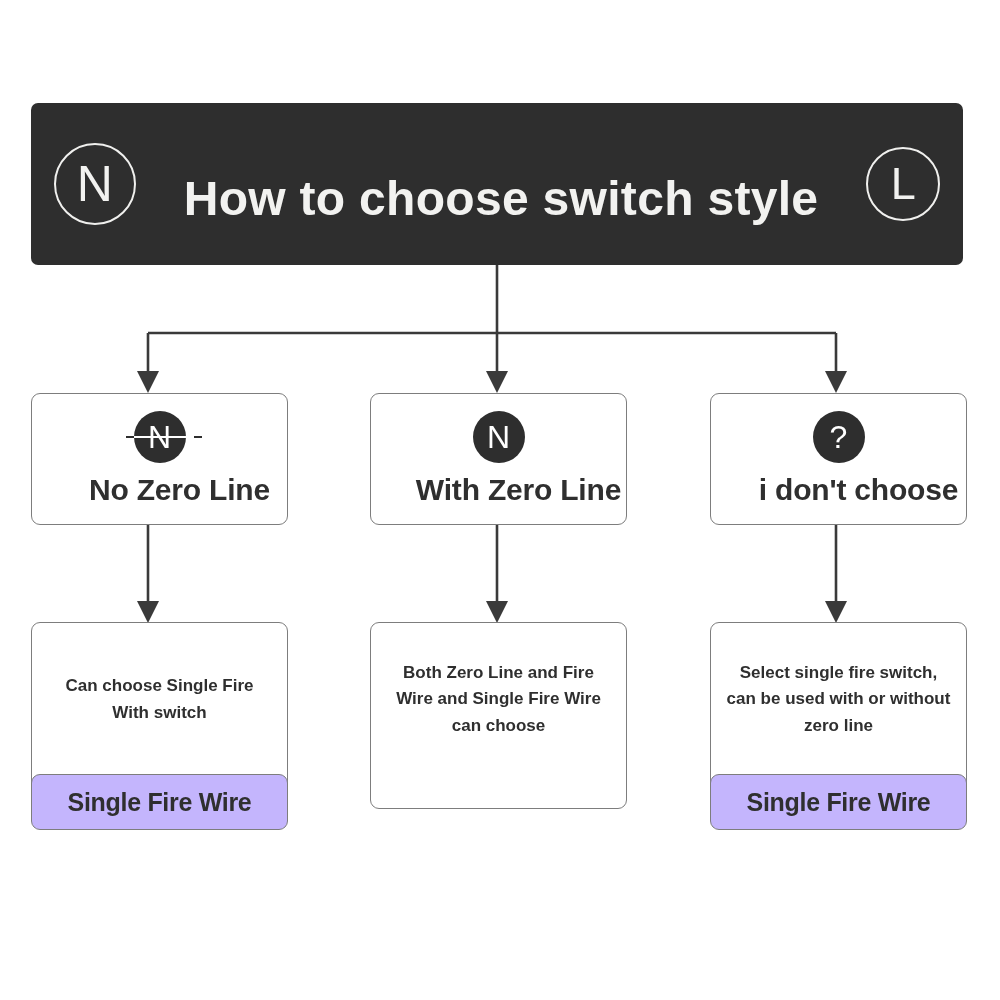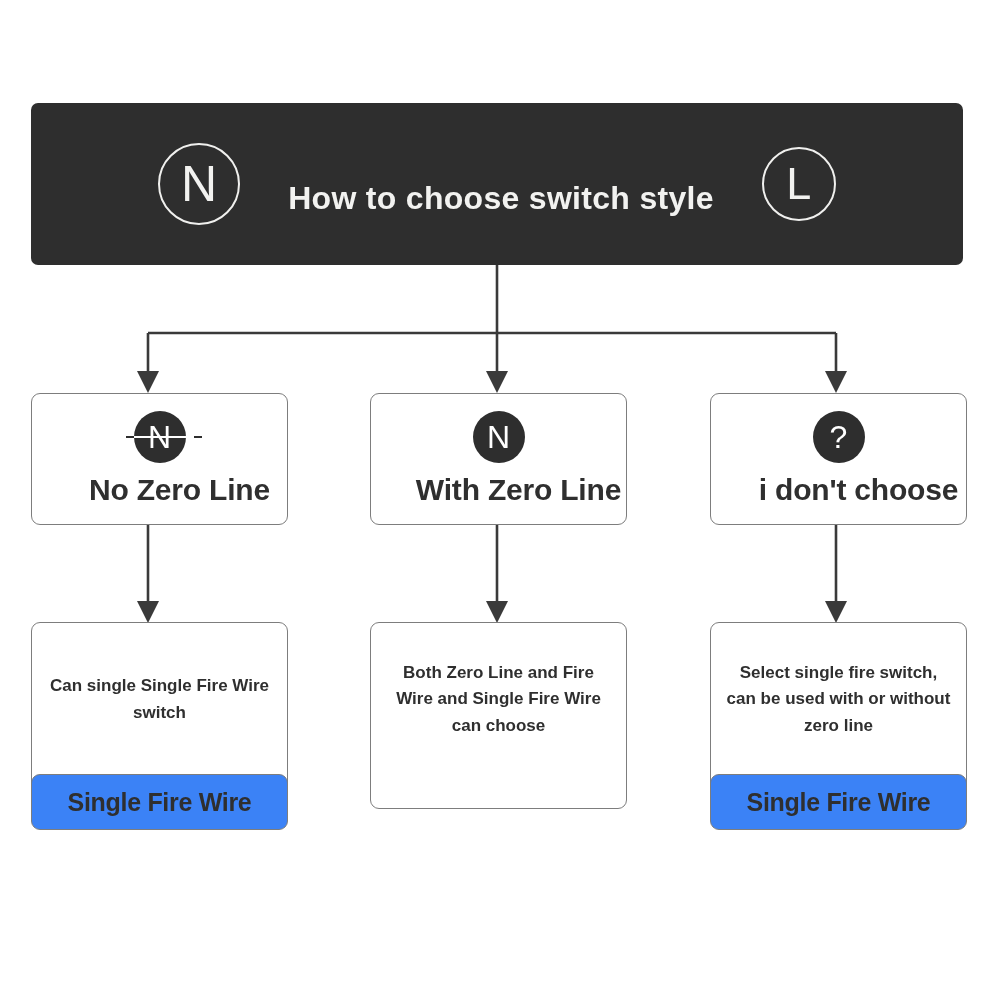--- a/index.html
+++ b/index.html
@@ -47,21 +47,21 @@
     margin-right: 48px;
   }
   #header-circle-l {
     width: 70px;
     height: 70px;
     font-size: 45px;
     margin-left: 48px;
   }
   #header-title {
     color: #f2f2f0;
-    font-size: 32px;
+    font-size: 48px;
     font-weight: 700;
     letter-spacing: 0.3px;
     white-space: nowrap;
     margin-top: 28px;
   }
 
   
   #connector-layer {
     position: absolute;
     left: 0;
@@ -164,21 +164,21 @@
     line-height: 1.55;
     text-align: center;
   }
   .result-footer {
     position: absolute;
     left: 0;
     top: 152px;
     width: 257px;
     height: 56px;
     box-sizing: border-box;
-    background: #3b82f6;
+    background: #c4b5fd;
     border: 1.6px solid #7d7d7d;
     border-radius: 9px;
     display: flex;
     align-items: center;
     justify-content: center;
   }
   .result-footer-label {
     font-size: 25px;
     font-weight: 700;
     color: #2f2f2f;
@@ -226,21 +226,21 @@
 
 <div class="column" id="column-0">
   <div class="option-card">
     <div class="badge strike">
       <span>N</span>
     </div>
     <div class="option-label">No Zero Line</div>
   </div>
   <div class="result-card">
     <div class="result-body">
-      <div class="result-desc">Can single Single Fire Wire switch</div>
+      <div class="result-desc">Can choose Single Fire With switch</div>
     </div>
     <div class="result-footer">
       <span class="result-footer-label">Single Fire Wire</span>
     </div>
   </div>
 </div>
 
 <div class="column" id="column-1">
   <div class="option-card">
     <div class="badge">

